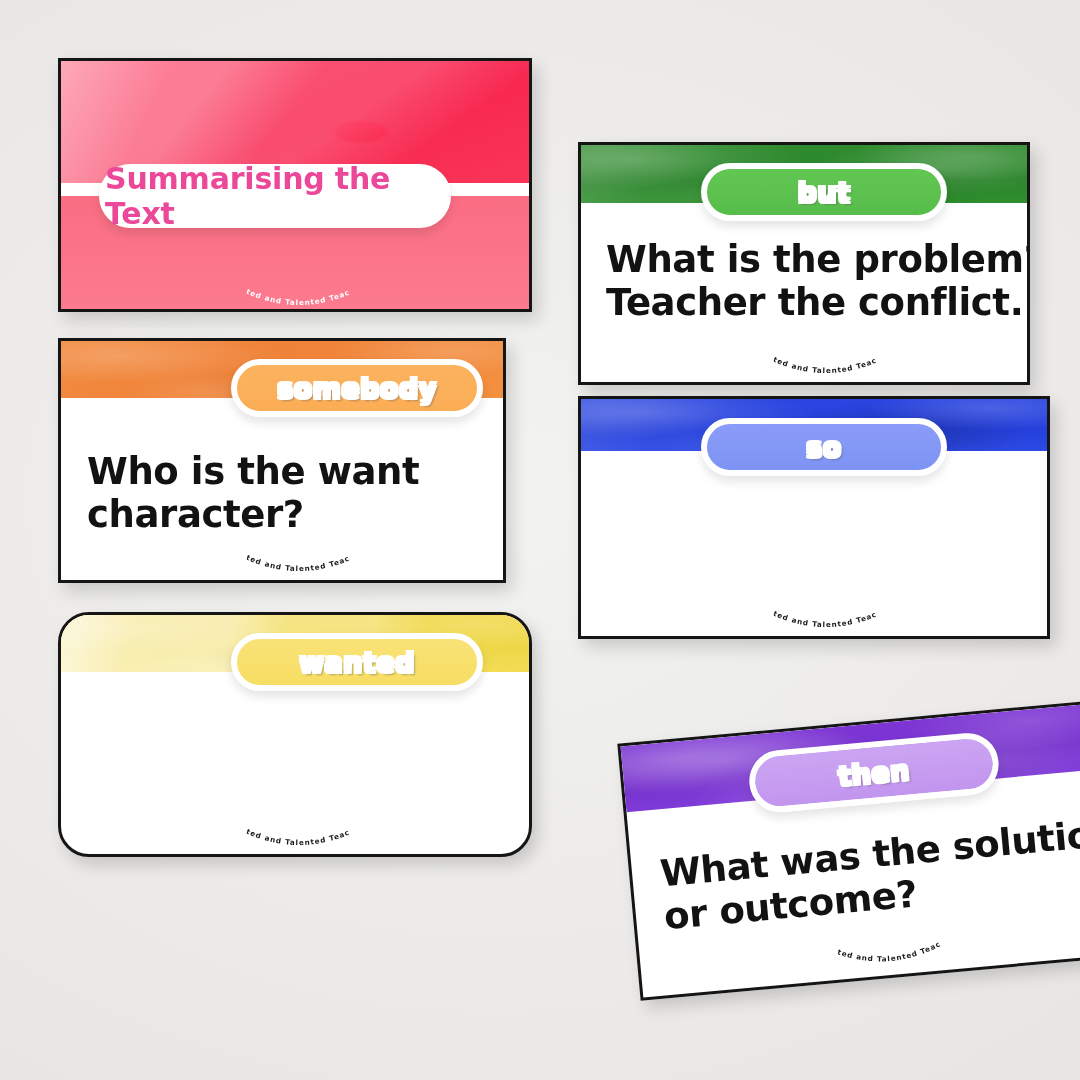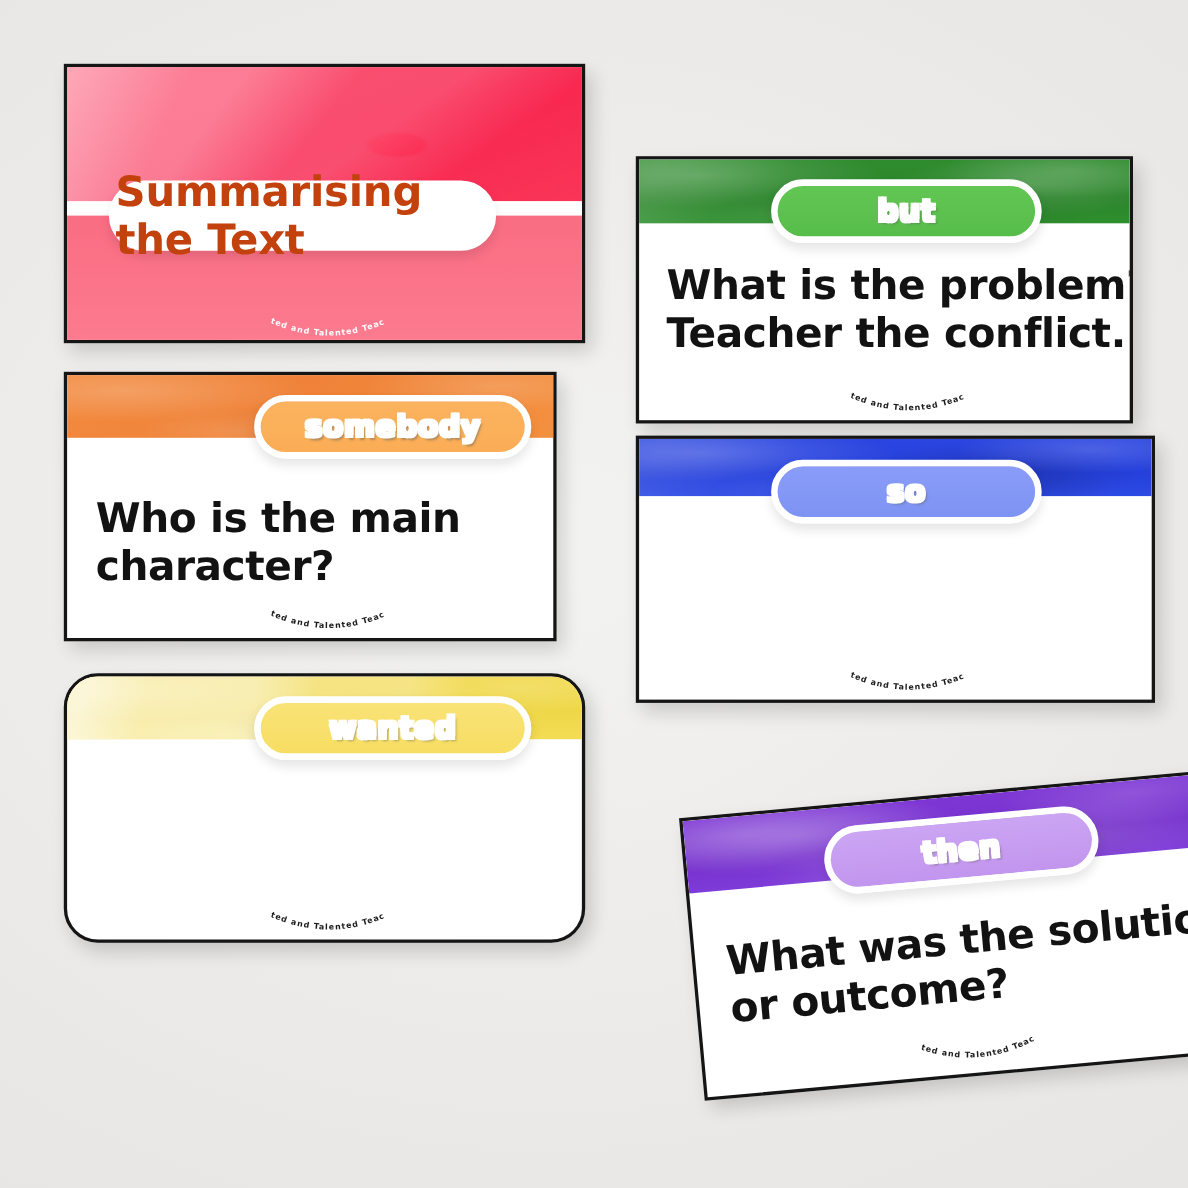--- a/index.html
+++ b/index.html
@@ -127,22 +127,22 @@
   #card-title .pink-bottom {
     position: absolute; left: 0; right: 0; top: 135px; bottom: 0;
     background: linear-gradient(180deg, #fa6d83 0%, #fb7489 55%, #fc7b8f 100%);
   }
   #title-pill {
     left: 38px; top: 103px; width: 352px; height: 64px;
     background: #ffffff;
     border-color: #ffffff;
   }
   #title-pill .pill-label {
-    color: #c2410c;
-    font-size: 38px;
+    color: #ec4899;
+    font-size: 30px;
     letter-spacing: -0.2px;
     text-shadow: none;
   }
   #card-title .watermark { left: 178px; top: 222px; }
 
   
   #card-somebody {
     left: 58px; top: 338px; width: 448px; height: 245px;
   }
   #card-somebody .band {
@@ -272,21 +272,21 @@
     </div>
   </div>
 
   <div class="card" id="card-somebody">
     <div class="band"></div>
 
     <div class="pill" id="pill-somebody">
       <span class="pill-label">somebody</span>
     </div>
 
-    <div class="question" id="q-somebody">Who is the main character?</div>
+    <div class="question" id="q-somebody">Who is the want character?</div>
 
     <div class="watermark">
       <svg viewBox="0 0 120 34" xmlns="http://www.w3.org/2000/svg">
         <defs>
             <path id="wmArcB" d="M 6,10 Q 60,34 114,10"></path>
           </defs>
         <text class="wm-text wm-dark">
           <textPath href="#wmArcB" startOffset="50%" text-anchor="middle">Gifted and Talented Teacher</textPath>
         </text>
       </svg>

